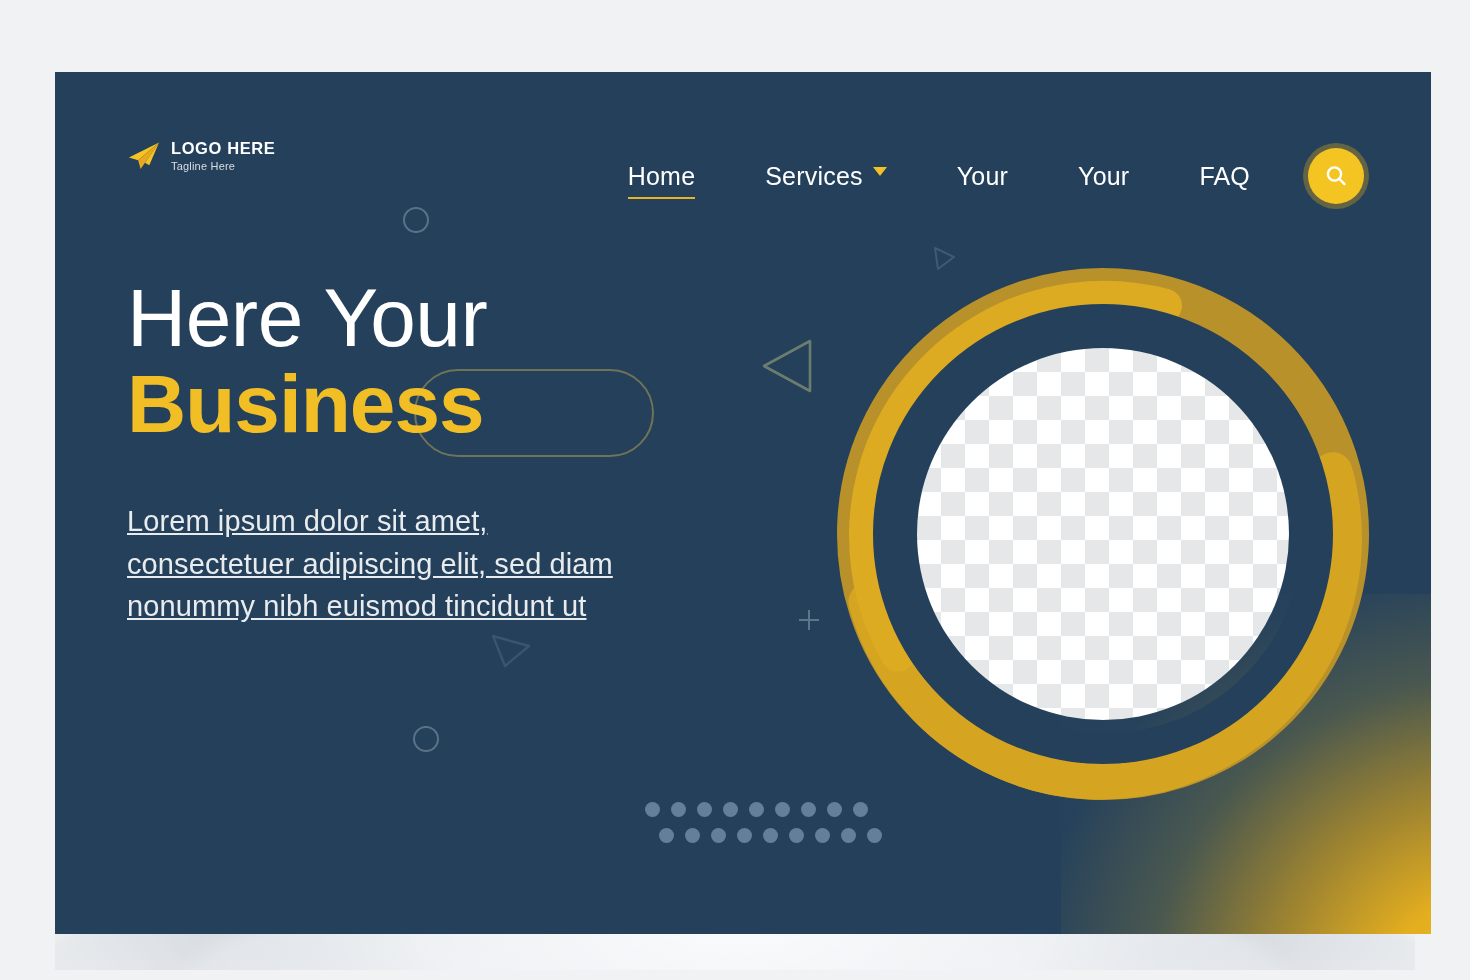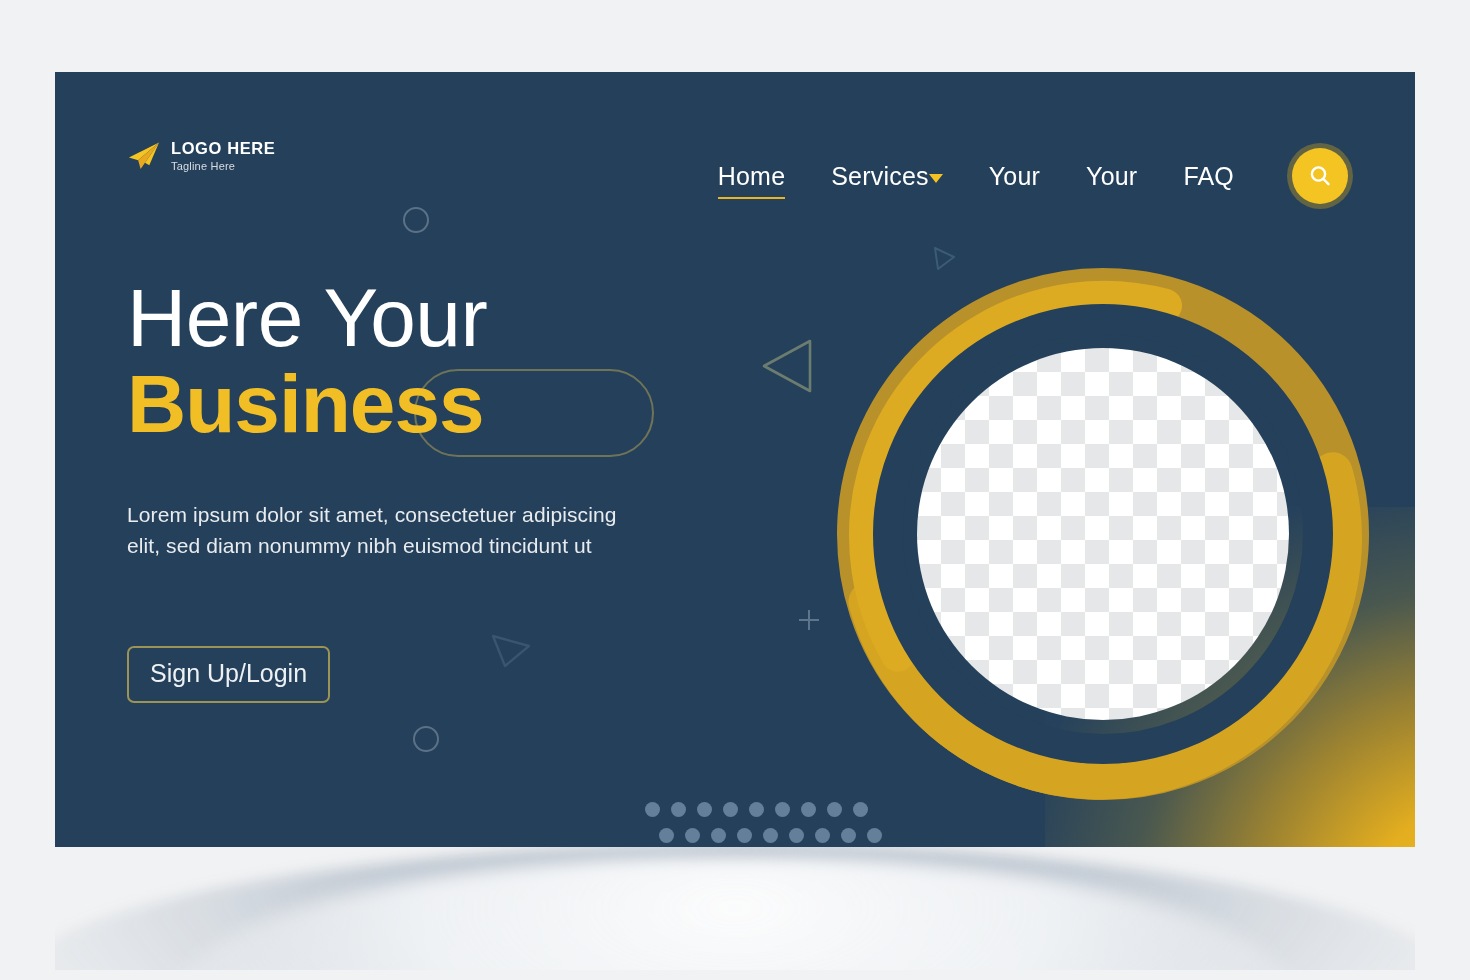--- a/index.html
+++ b/index.html
@@ -65,23 +65,24 @@
                 rgba(255,255,255,0) 100%);
     filter: blur(9px);
   }
 
   
   .banner {
     position: absolute;
     left: 55px;
     top: 72px;
     width: 1360px;
-    height: 775px;
+    height: 862px;
     background: #24405a;
     overflow: hidden;
+    padding-left: 16px;
   }
 
   
   .corner-glow {
     position: absolute;
     right: -60px;
     bottom: -60px;
     width: 430px;
     height: 400px;
     background: radial-gradient(ellipse at 100% 100%,
@@ -140,30 +141,31 @@
     align-items: center;
     gap: 46px;
   }
   .nav-item {
     color: #ffffff;
     font-size: 25px;
     letter-spacing: 0.2px;
     position: relative;
     white-space: nowrap;
     cursor: pointer;
+    margin-left: 24px;
   }
   .nav-item.active::after {
     content: "";
     position: absolute;
     left: 0; right: 0;
     bottom: -8px;
     height: 2px;
     background: #e8b424;
   }
-  .nav-item.has-caret { display: flex; align-items: center; }
+  .nav-item.has-caret { display: flex; align-items: flex-start; gap: 10px; }
   .caret {
     width: 0; height: 0;
     border-left: 7px solid transparent;
     border-right: 7px solid transparent;
     border-top: 9px solid #f4c023;
     margin-top: 5px;
   }
 
   .search-btn {
     width: 56px;
@@ -215,24 +217,25 @@
     color: #f2be26;
     font-size: 82px;
     font-weight: bold;
     line-height: 1.12;
     letter-spacing: -1px;
     white-space: nowrap;
   }
   .hero-body {
     margin-top: 38px;
     color: #e9ecef;
-    font-size: 21px;
+    font-size: 29px;
     line-height: 1.47;
     width: 510px;
     letter-spacing: 0.1px;
+    text-decoration: underline;
   }
   .cta {
     margin-top: 84px;
     display: inline-block;
     padding: 13px 21px 15px;
     border: 2px solid #9b9454;
     border-radius: 7px;
     color: #eef1f4;
     font-size: 25px;
     background: transparent;
@@ -386,21 +389,20 @@
       </div>
     </div>
 
     <div class="hero">
       <div class="headline-1">Here Your</div>
       <div class="headline-2-wrap">
         <div class="bracket"></div>
         <div class="headline-2">Business</div>
       </div>
       <div class="hero-body">Lorem ipsum dolor sit amet, consectetuer adipiscing elit, sed diam nonummy nibh euismod tincidunt ut</div>
-      <button class="cta">Sign Up/Login</button>
     </div>
 
     <div class="frame">
       <svg width="560" height="560" viewBox="0 0 560 560">
         <defs>
           <clipPath id="clipA">
             <path d="M280 10 A270 270 0 0 1 280 550 A270 270 0 0 1 280 10 Z
                      M280 60 A220 220 0 0 0 280 500 A220 220 0 0 0 280 60 Z"></path>
           </clipPath>
         </defs>

